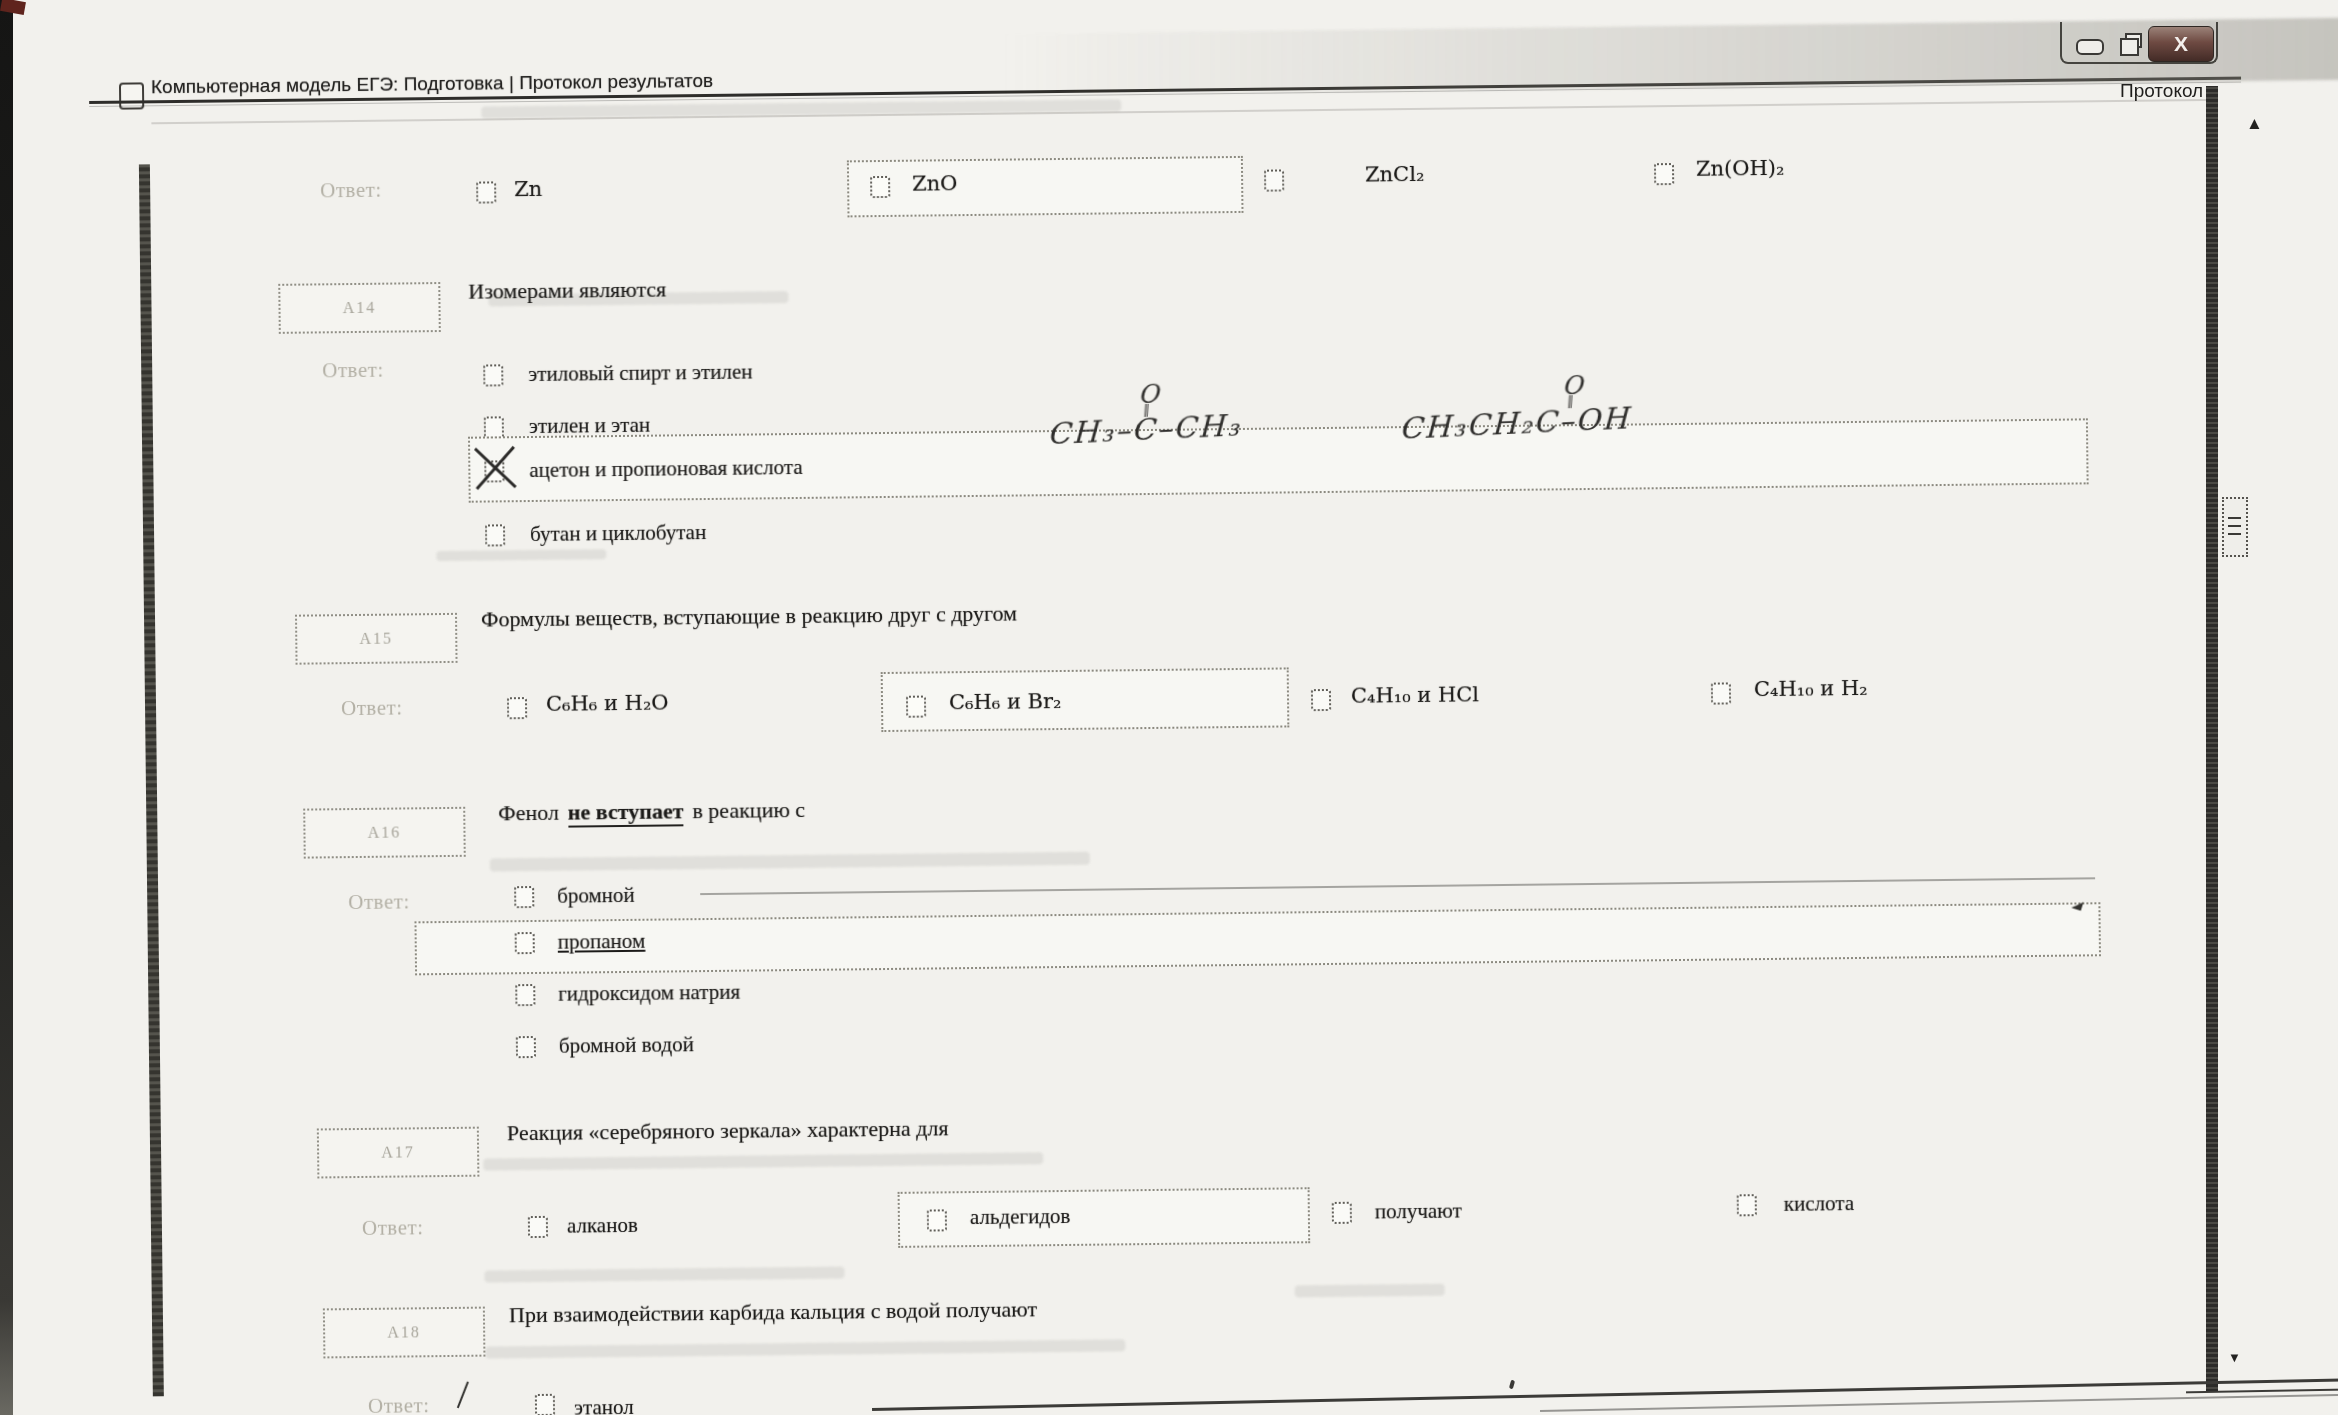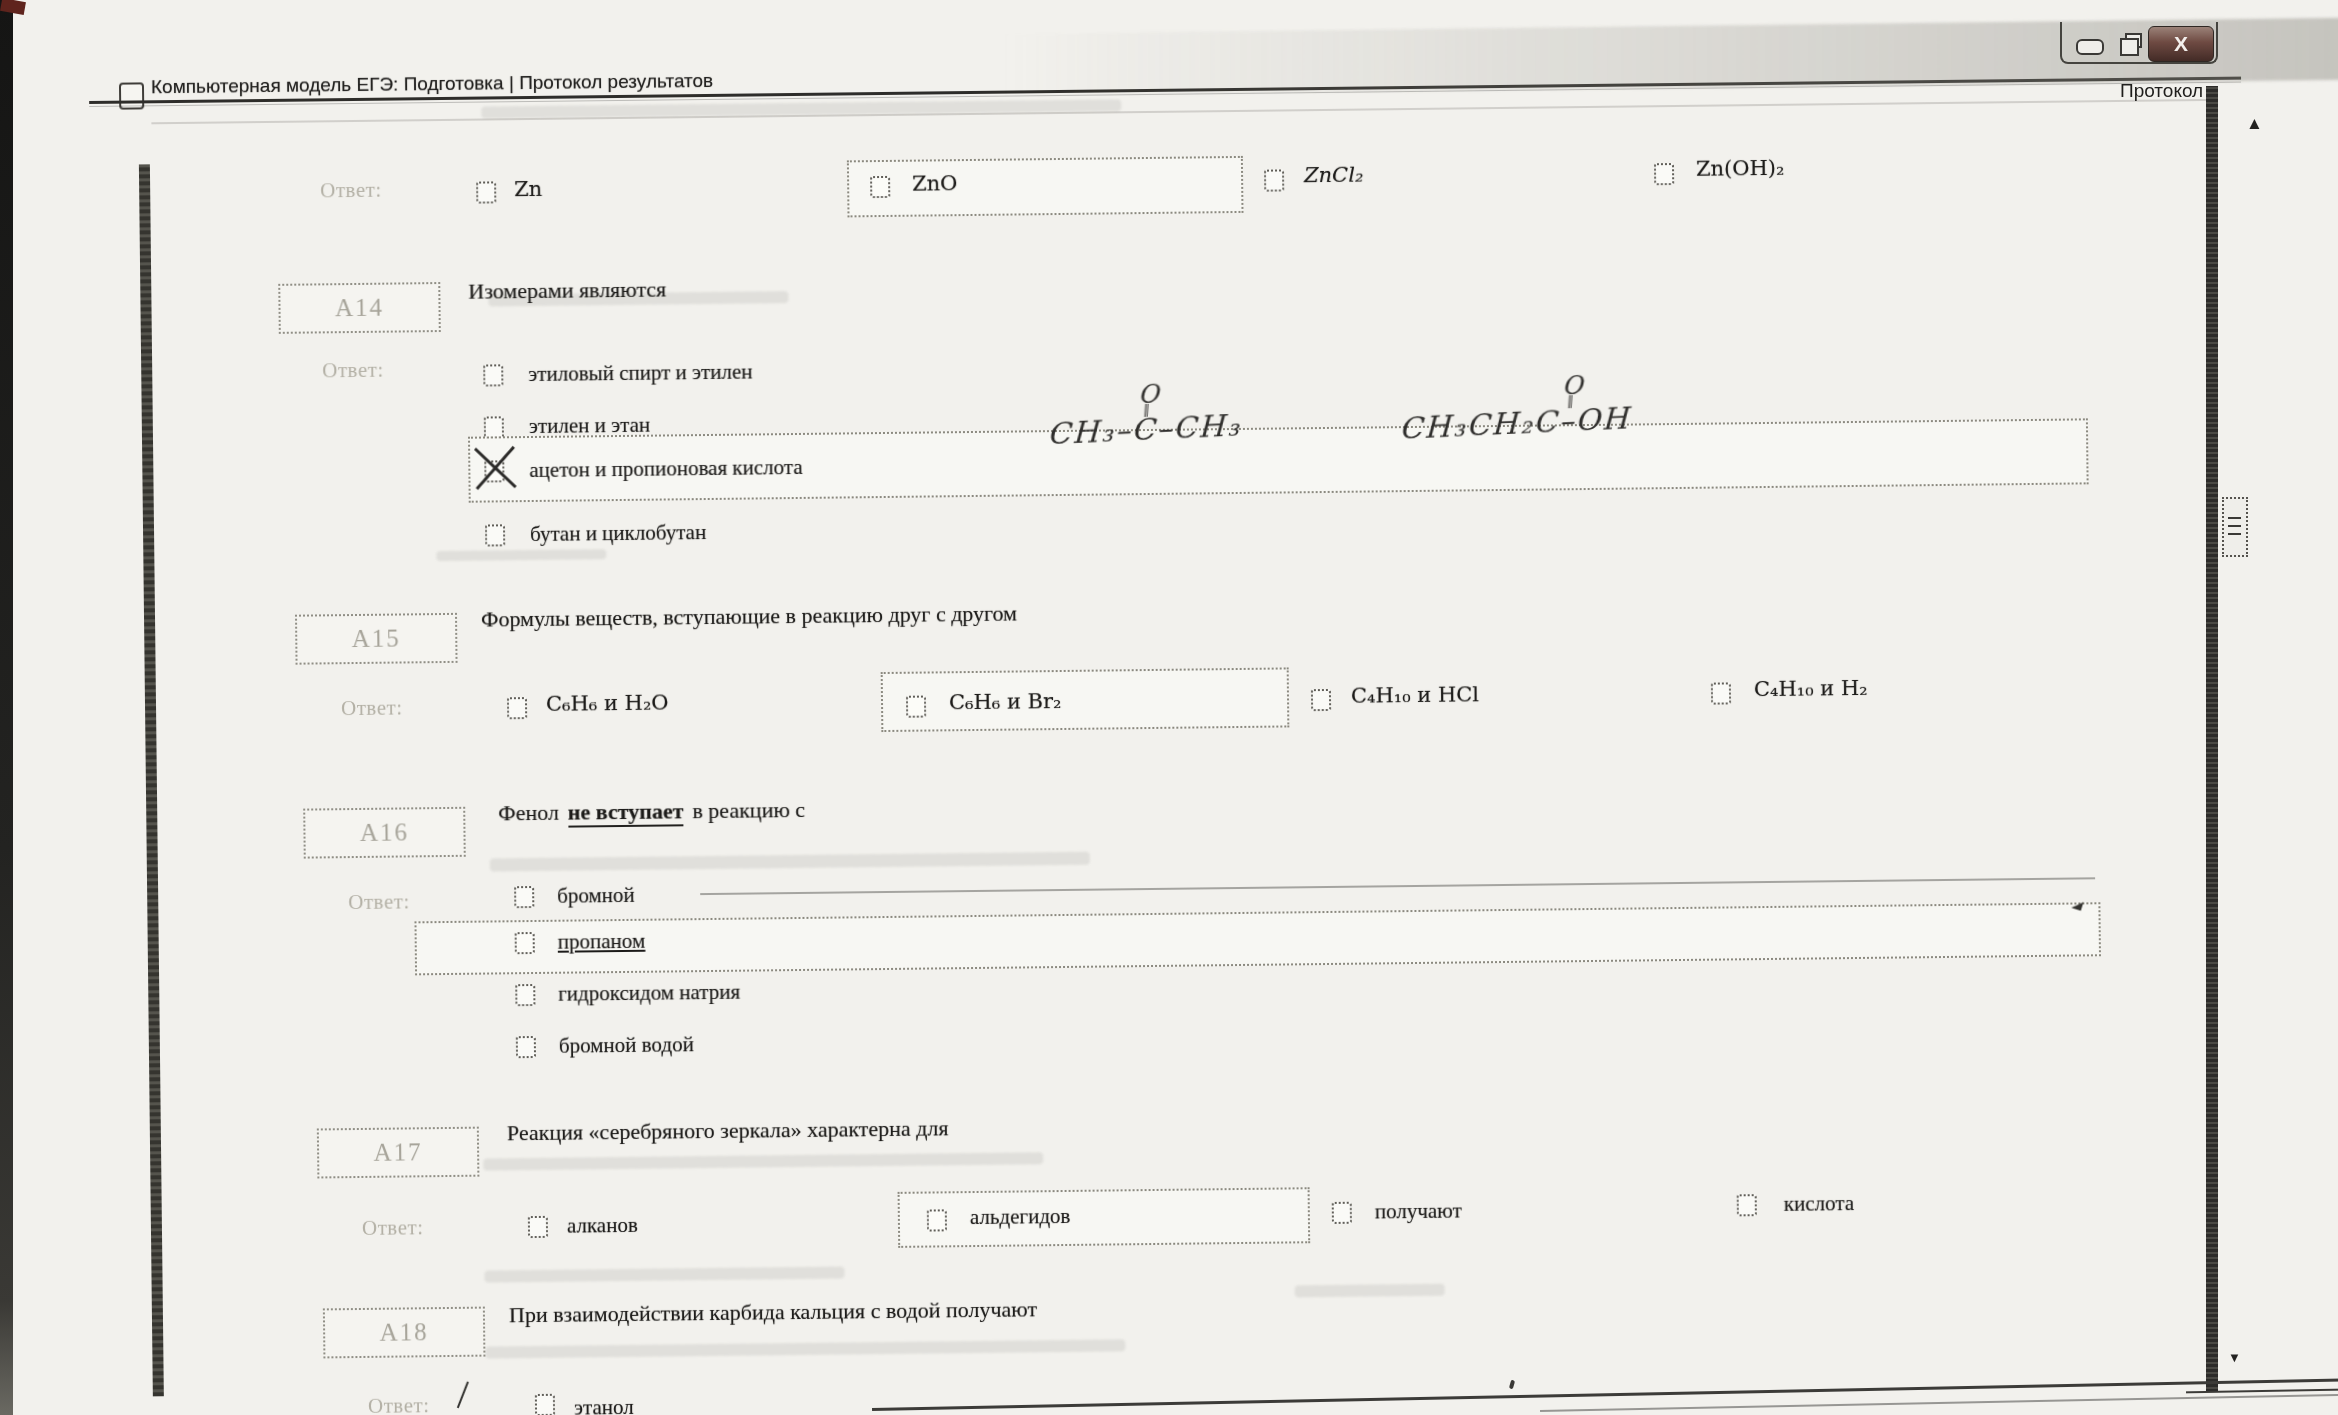--- a/index.html
+++ b/index.html
@@ -25,21 +25,21 @@
   .faded{color:#b3b0a5;filter:blur(.4px);}
   .ans{font-size:21px;letter-spacing:.5px;}
   .qtext{font-size:22px;white-space:nowrap;}
   .opt{font-size:21px;white-space:nowrap;}
   .frm{font-family:"DejaVu Serif",serif;font-size:21px;white-space:nowrap;}
   .cb{width:20px;height:22px;border:2px dotted #5f5d57;border-radius:3px;
       background:rgba(252,252,249,.75);box-sizing:border-box;}
   .selbox{border:2px dotted #8b897f;background:rgba(251,251,248,.55);box-sizing:border-box;}
   .qbox{width:162px;height:50px;border:2px dotted #908e85;background:rgba(248,247,243,.5);
       display:flex;align-items:center;justify-content:center;box-sizing:border-box;}
-  .qlabel{font-size:25px;letter-spacing:2px;color:#a7a49a;filter:blur(.5px);}
+  .qlabel{font-size:16px;letter-spacing:2px;color:#a7a49a;filter:blur(.5px);}
   .ghost{background:rgba(110,108,100,.13);filter:blur(1.2px);border-radius:4px;}
   .hw{font-family:"DejaVu Serif",serif;font-style:italic;color:#2e2d2b;
       transform:rotate(-2deg) skewX(-7deg);letter-spacing:2px;filter:blur(.2px);}
   .hw-o{font-size:25px;line-height:20px;}
   .hw-bond{font-size:13px;line-height:9px;}
   .hw-main{font-size:30px;line-height:32px;}
   .stroke{position:absolute;background:#2b2a28;filter:blur(.3px);}
   .boldu{font-weight:bold;border-bottom:2px solid #22211f;padding-bottom:1px;}
   .gap{display:inline-block;width:9px;}
   
@@ -85,21 +85,21 @@
     <div class="abs ghost" style="left:470px;top:1352px;width:640px;height:12px;"></div>
     <div class="abs ghost" style="left:1280px;top:1300px;width:150px;height:12px;"></div>
 
     <div class="abs ans faded" style="left:318px;top:182px;">Ответ:</div>
     <div class="abs cb" style="left:474px;top:187px;"></div>
     <div class="abs frm txt" style="left:512px;top:183px;">Zn</div>
     <div class="abs selbox" style="left:845px;top:170px;width:396px;height:57px;"></div>
     <div class="abs cb" style="left:868px;top:186px;"></div>
     <div class="abs frm txt" style="left:910px;top:182px;">ZnO</div>
     <div class="abs cb" style="left:1262px;top:184px;"></div>
-    <div class="abs frm txt" style="left:1302px;top:178px;font-style:italic;">ZnCl₂</div>
+    <div class="abs frm txt" style="left:1363px;top:178px;">ZnCl₂</div>
     <div class="abs cb" style="left:1652px;top:182px;"></div>
     <div class="abs frm txt" style="left:1694px;top:176px;">Zn(OH)₂</div>
 
     <div class="abs qbox" style="left:275px;top:287px;">
       <span class="qlabel">A14</span>
     </div>
     <div class="abs qtext txt" style="left:465px;top:284px;">Изомерами являются</div>
     <div class="abs ans faded" style="left:318px;top:362px;">Ответ:</div>
 
     <div class="abs cb" style="left:479px;top:370px;"></div>

